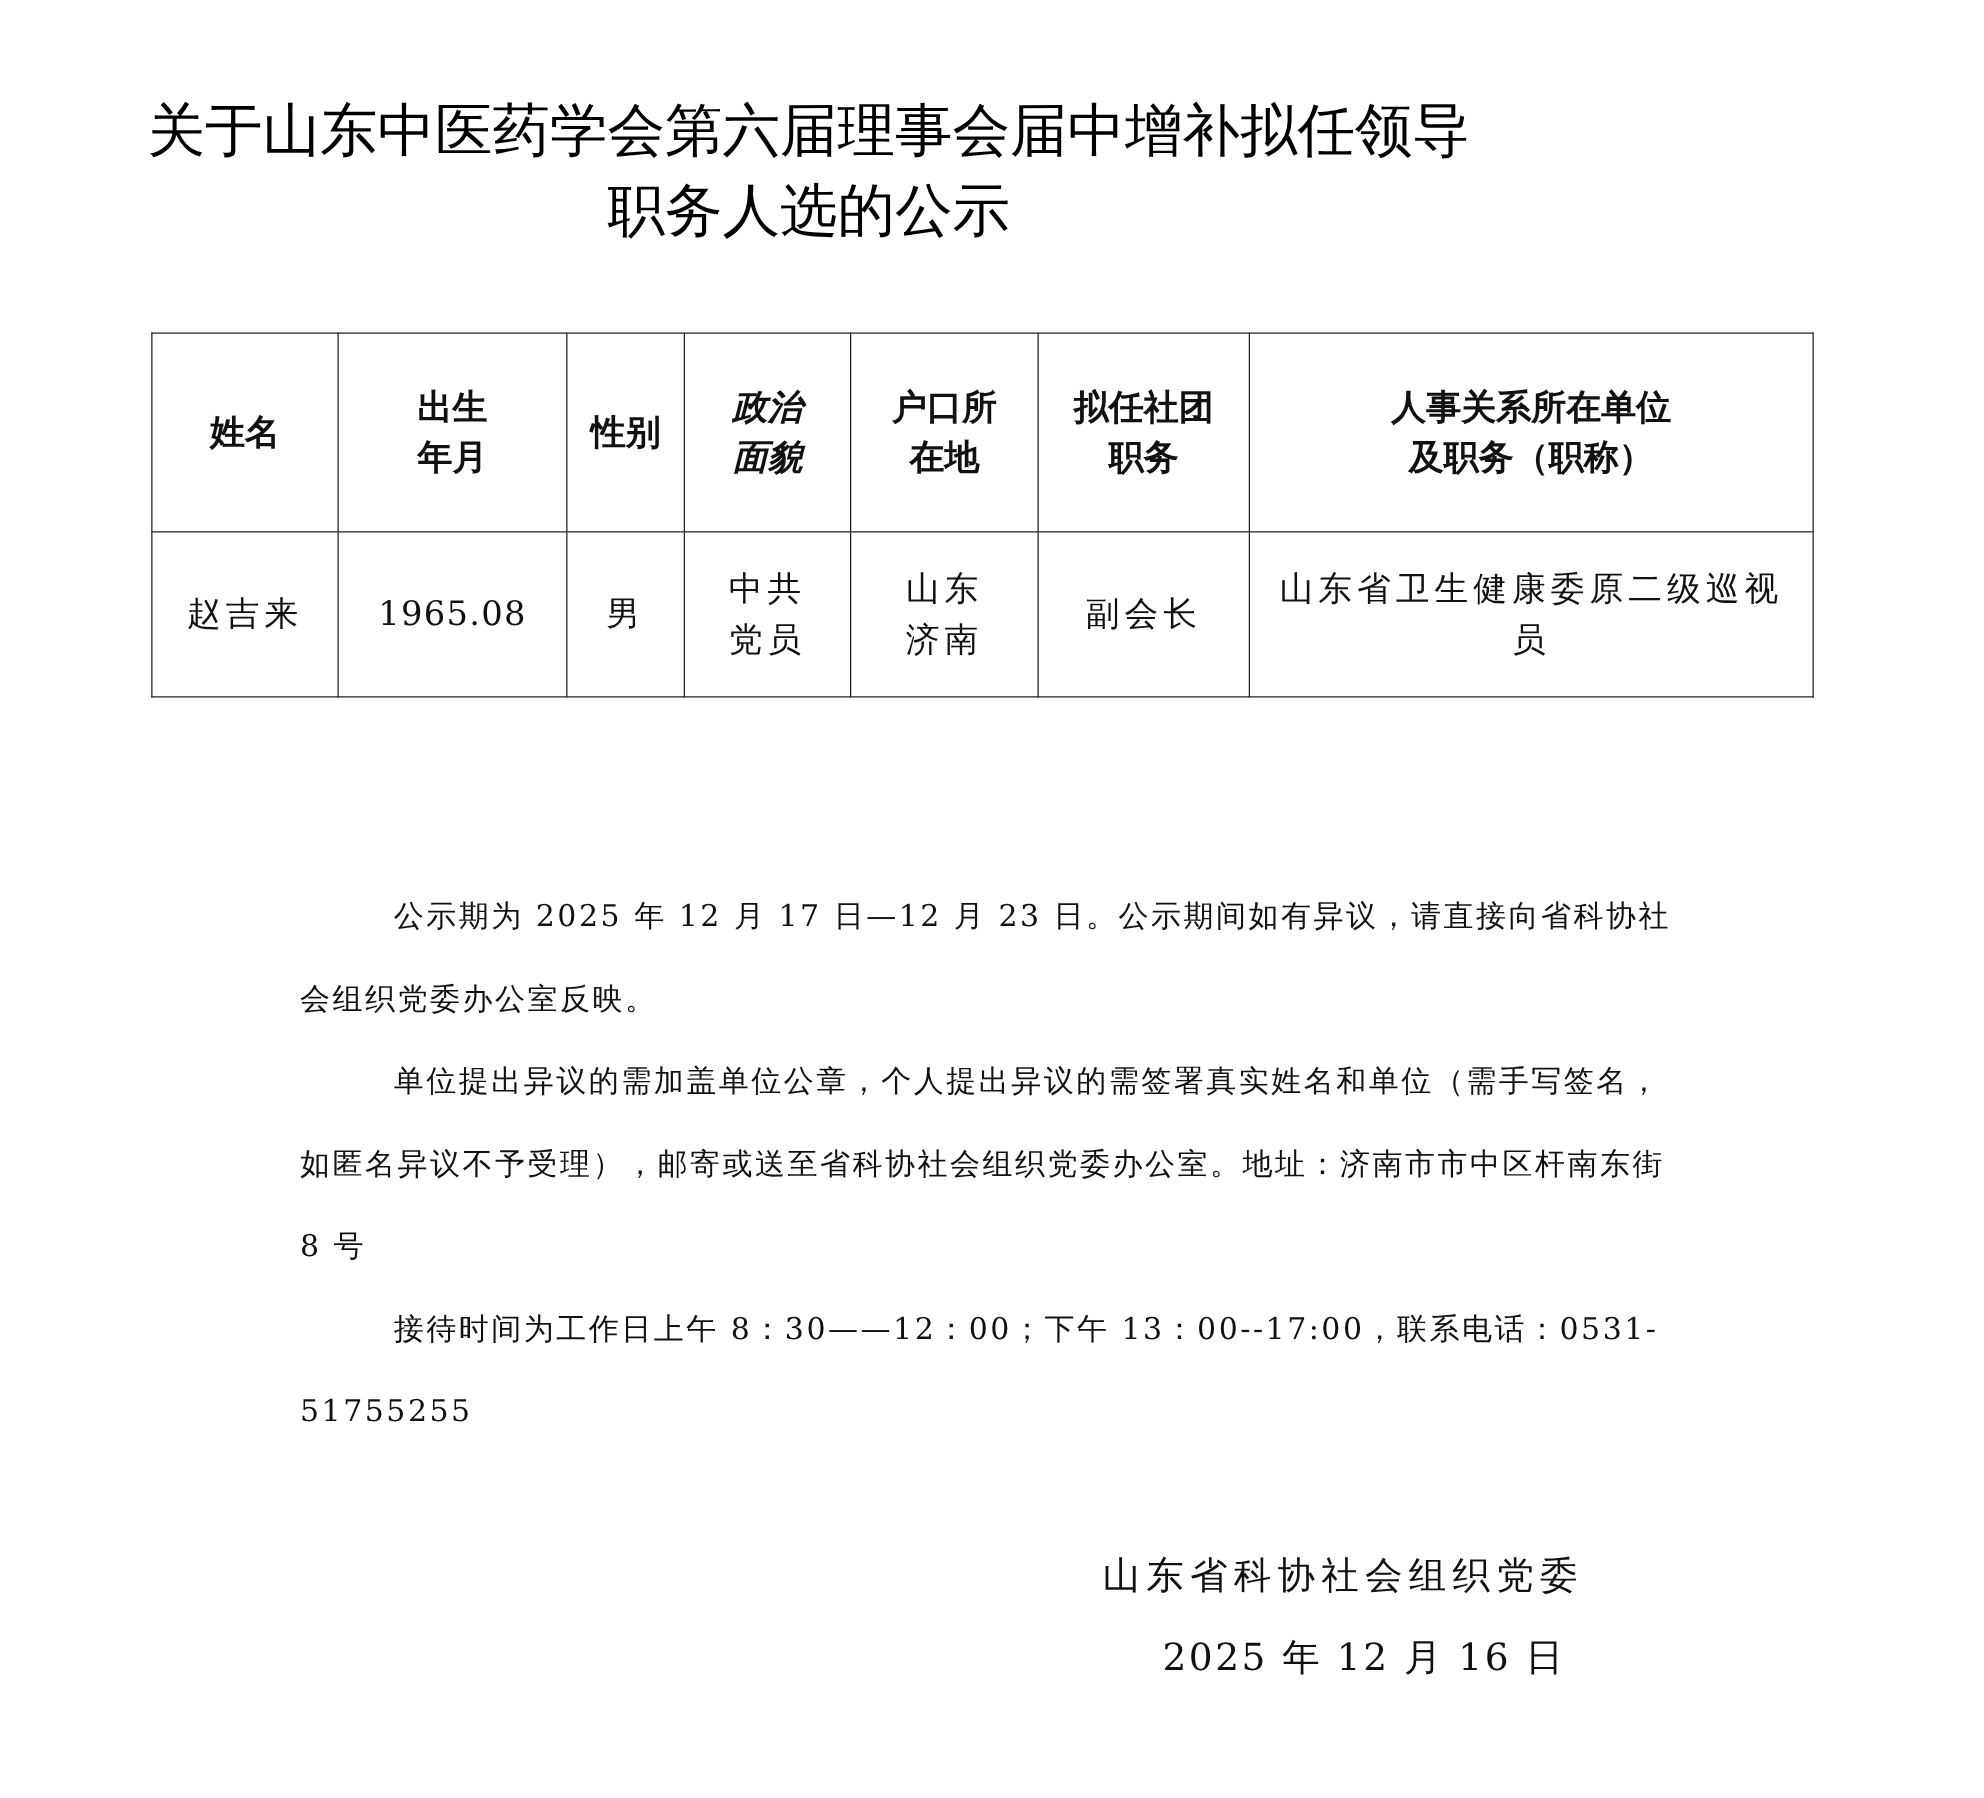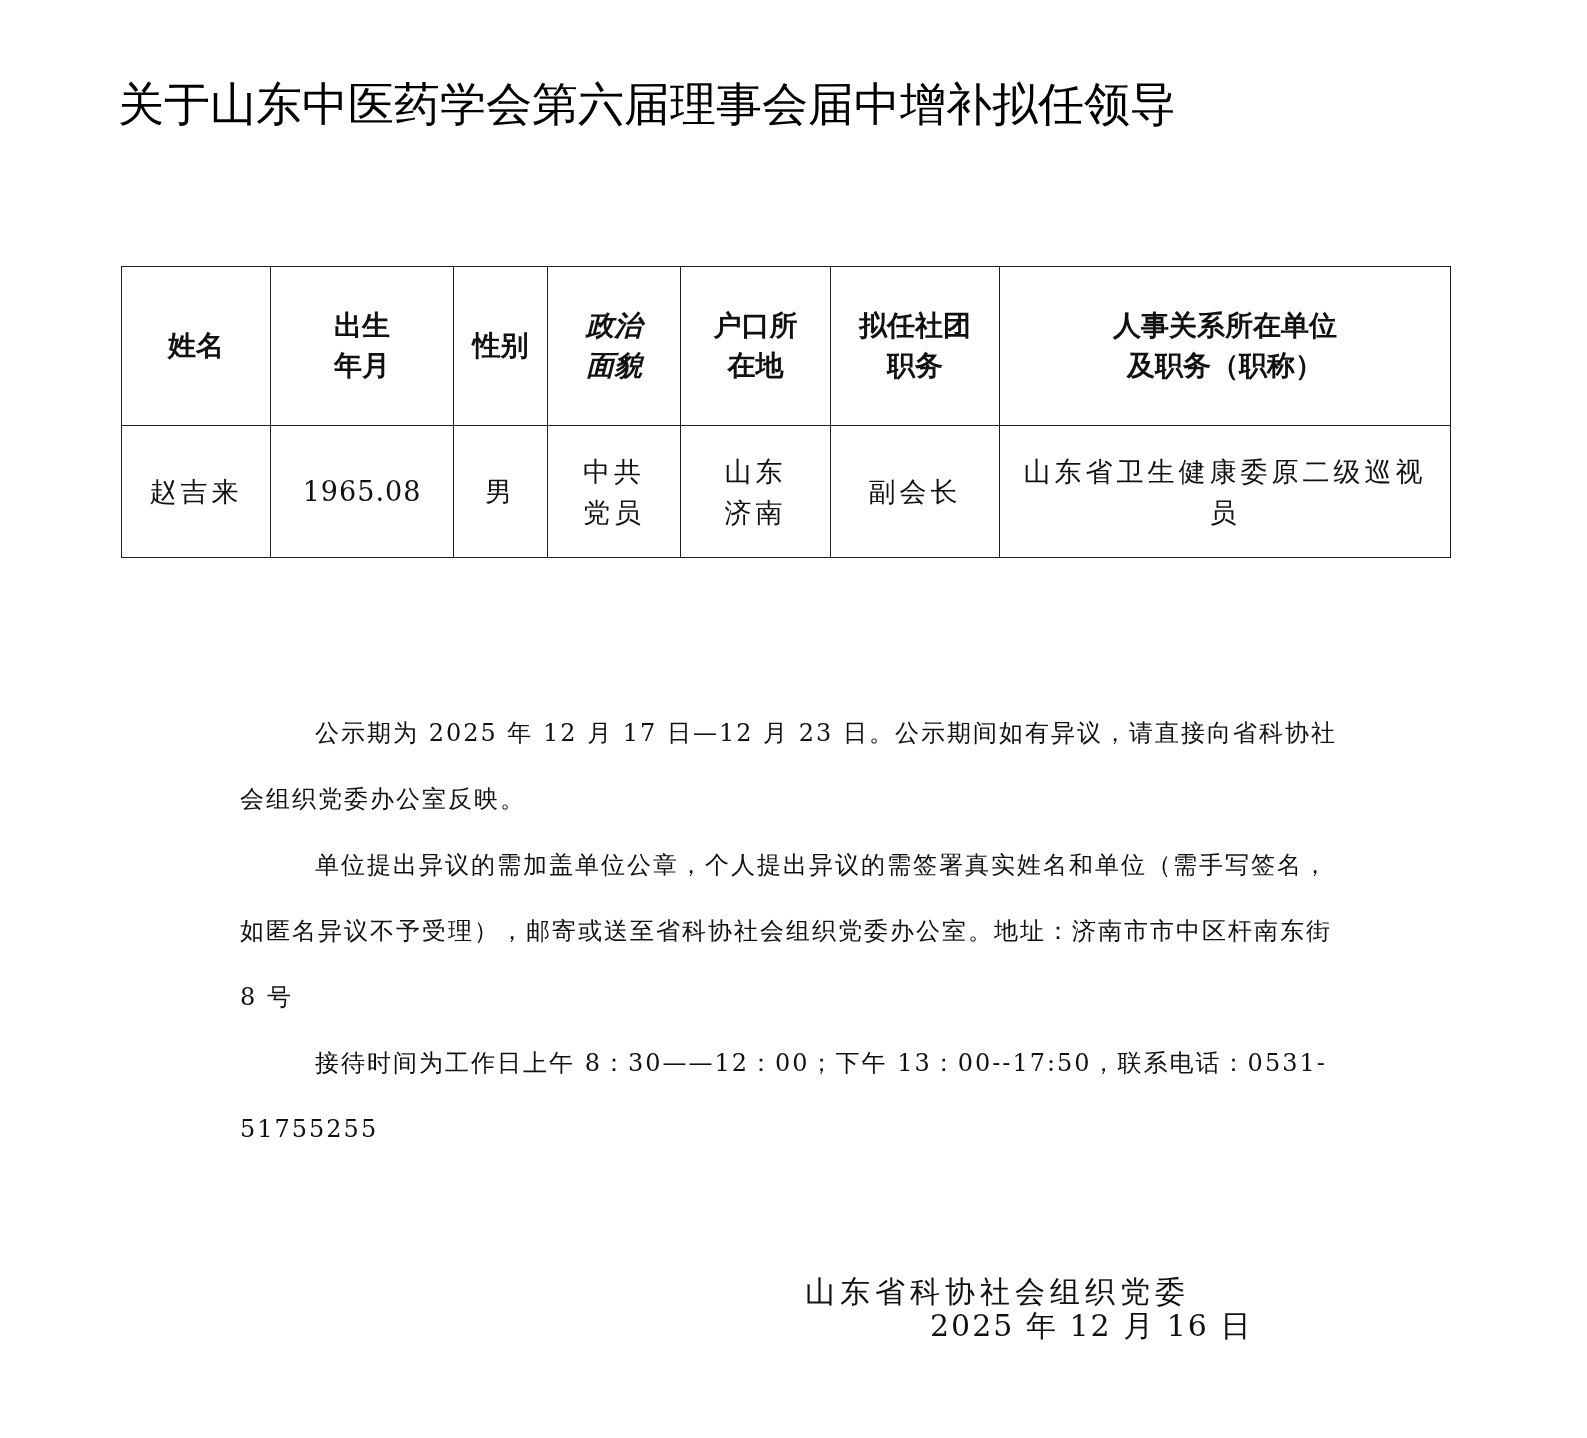--- a/index.html
+++ b/index.html
@@ -29,20 +29,21 @@
   .indent { text-indent: 75px; }
   .sig {
     position: absolute; font-family: "DejaVu Serif", serif; font-size: 30px; letter-spacing: 5px; color: #111;
   }
 </style>
 </head>
 <body>
 
 <div class="title">
   <div>关于山东中医药学会第六届理事会届中增补拟任领导</div>
+  <div>职务人选的公示</div>
 </div>
 
 <table class="roster">
   <tbody>
       <tr>
     <th class="c1"><span>姓名</span></th>
     <th class="c2">
           <div>出生</div>
           <div>年月</div>
         </th>
@@ -80,16 +81,16 @@
     <td class="wide">
           <div>山东省卫生健康委原二级巡视</div>
           <div>员</div>
         </td>
   </tr>
 </tbody>
   </table>
 
 <div class="para indent" style="top:700px;">公示期为 2025 年 12 月 17 日—12 月 23 日。公示期间如有异议，请直接向省科协社会组织党委办公室反映。</div>
 <div class="para indent" style="top:832px;">单位提出异议的需加盖单位公章，个人提出异议的需签署真实姓名和单位（需手写签名，如匿名异议不予受理），邮寄或送至省科协社会组织党委办公室。地址：济南市市中区杆南东街 8 号</div>
-<div class="para indent" style="top:1030px;">接待时间为工作日上午 8：30——12：00；下午 13：00--17:50，联系电话：0531-51755255</div>
+<div class="para indent" style="top:1030px;">接待时间为工作日上午 8：30——12：00；下午 13：00--17:00，联系电话：0531-51755255</div>
 
-<div class="sig" style="left:805px; top:1240px;margin-top:32px;">山东省科协社会组织党委</div>
+<div class="sig" style="left:882px; top:1240px;">山东省科协社会组织党委</div>
 <div class="sig" style="left:930px; top:1306px; letter-spacing:2px;">2025 年 12 月 16 日</div>
 
 </body></html>

